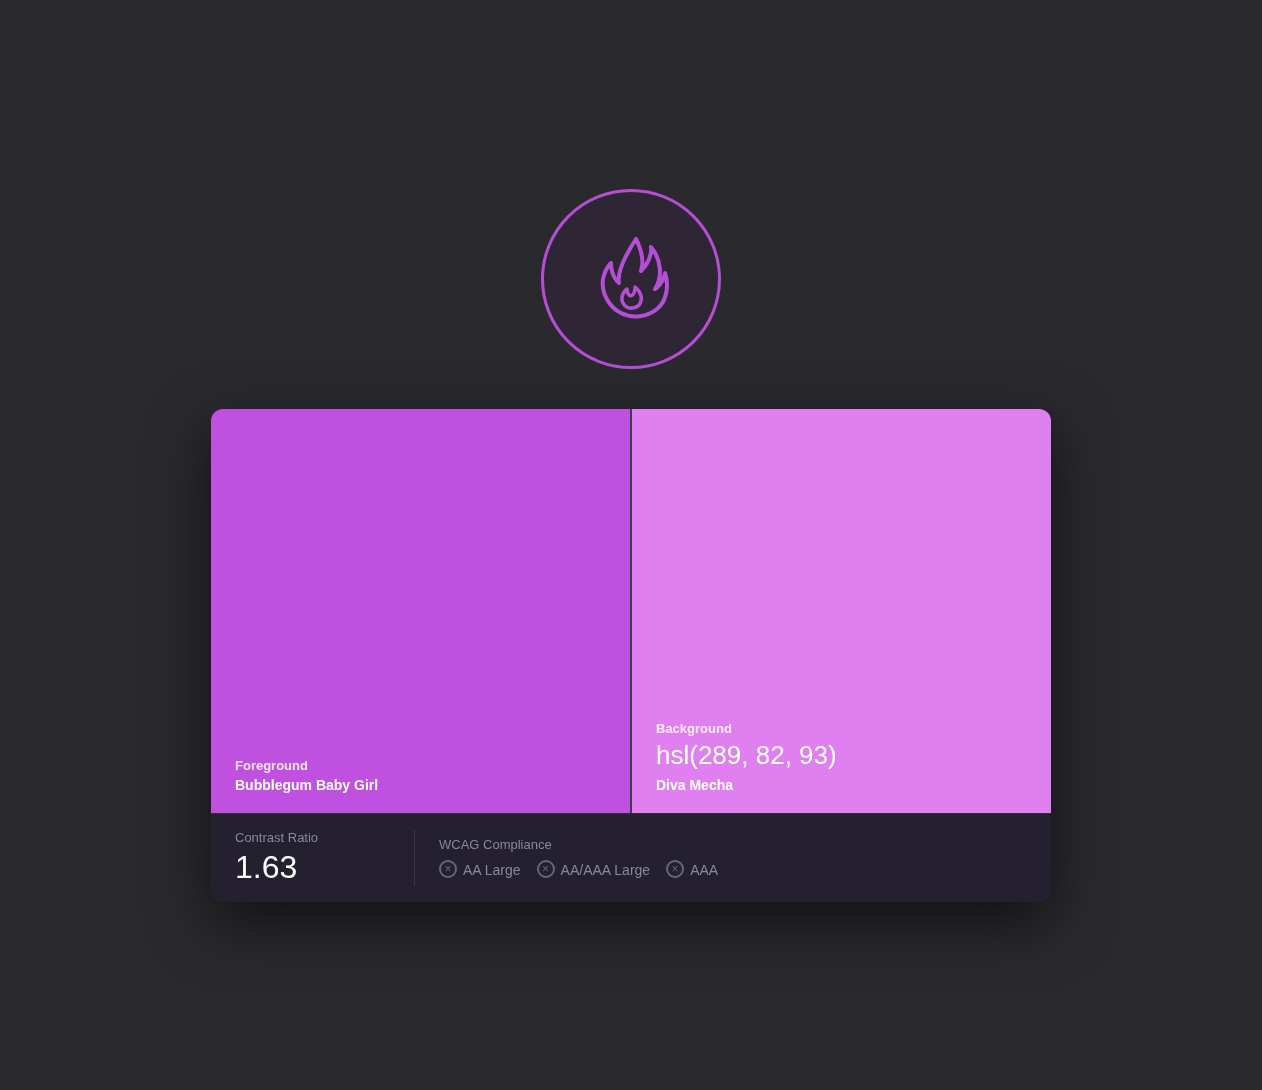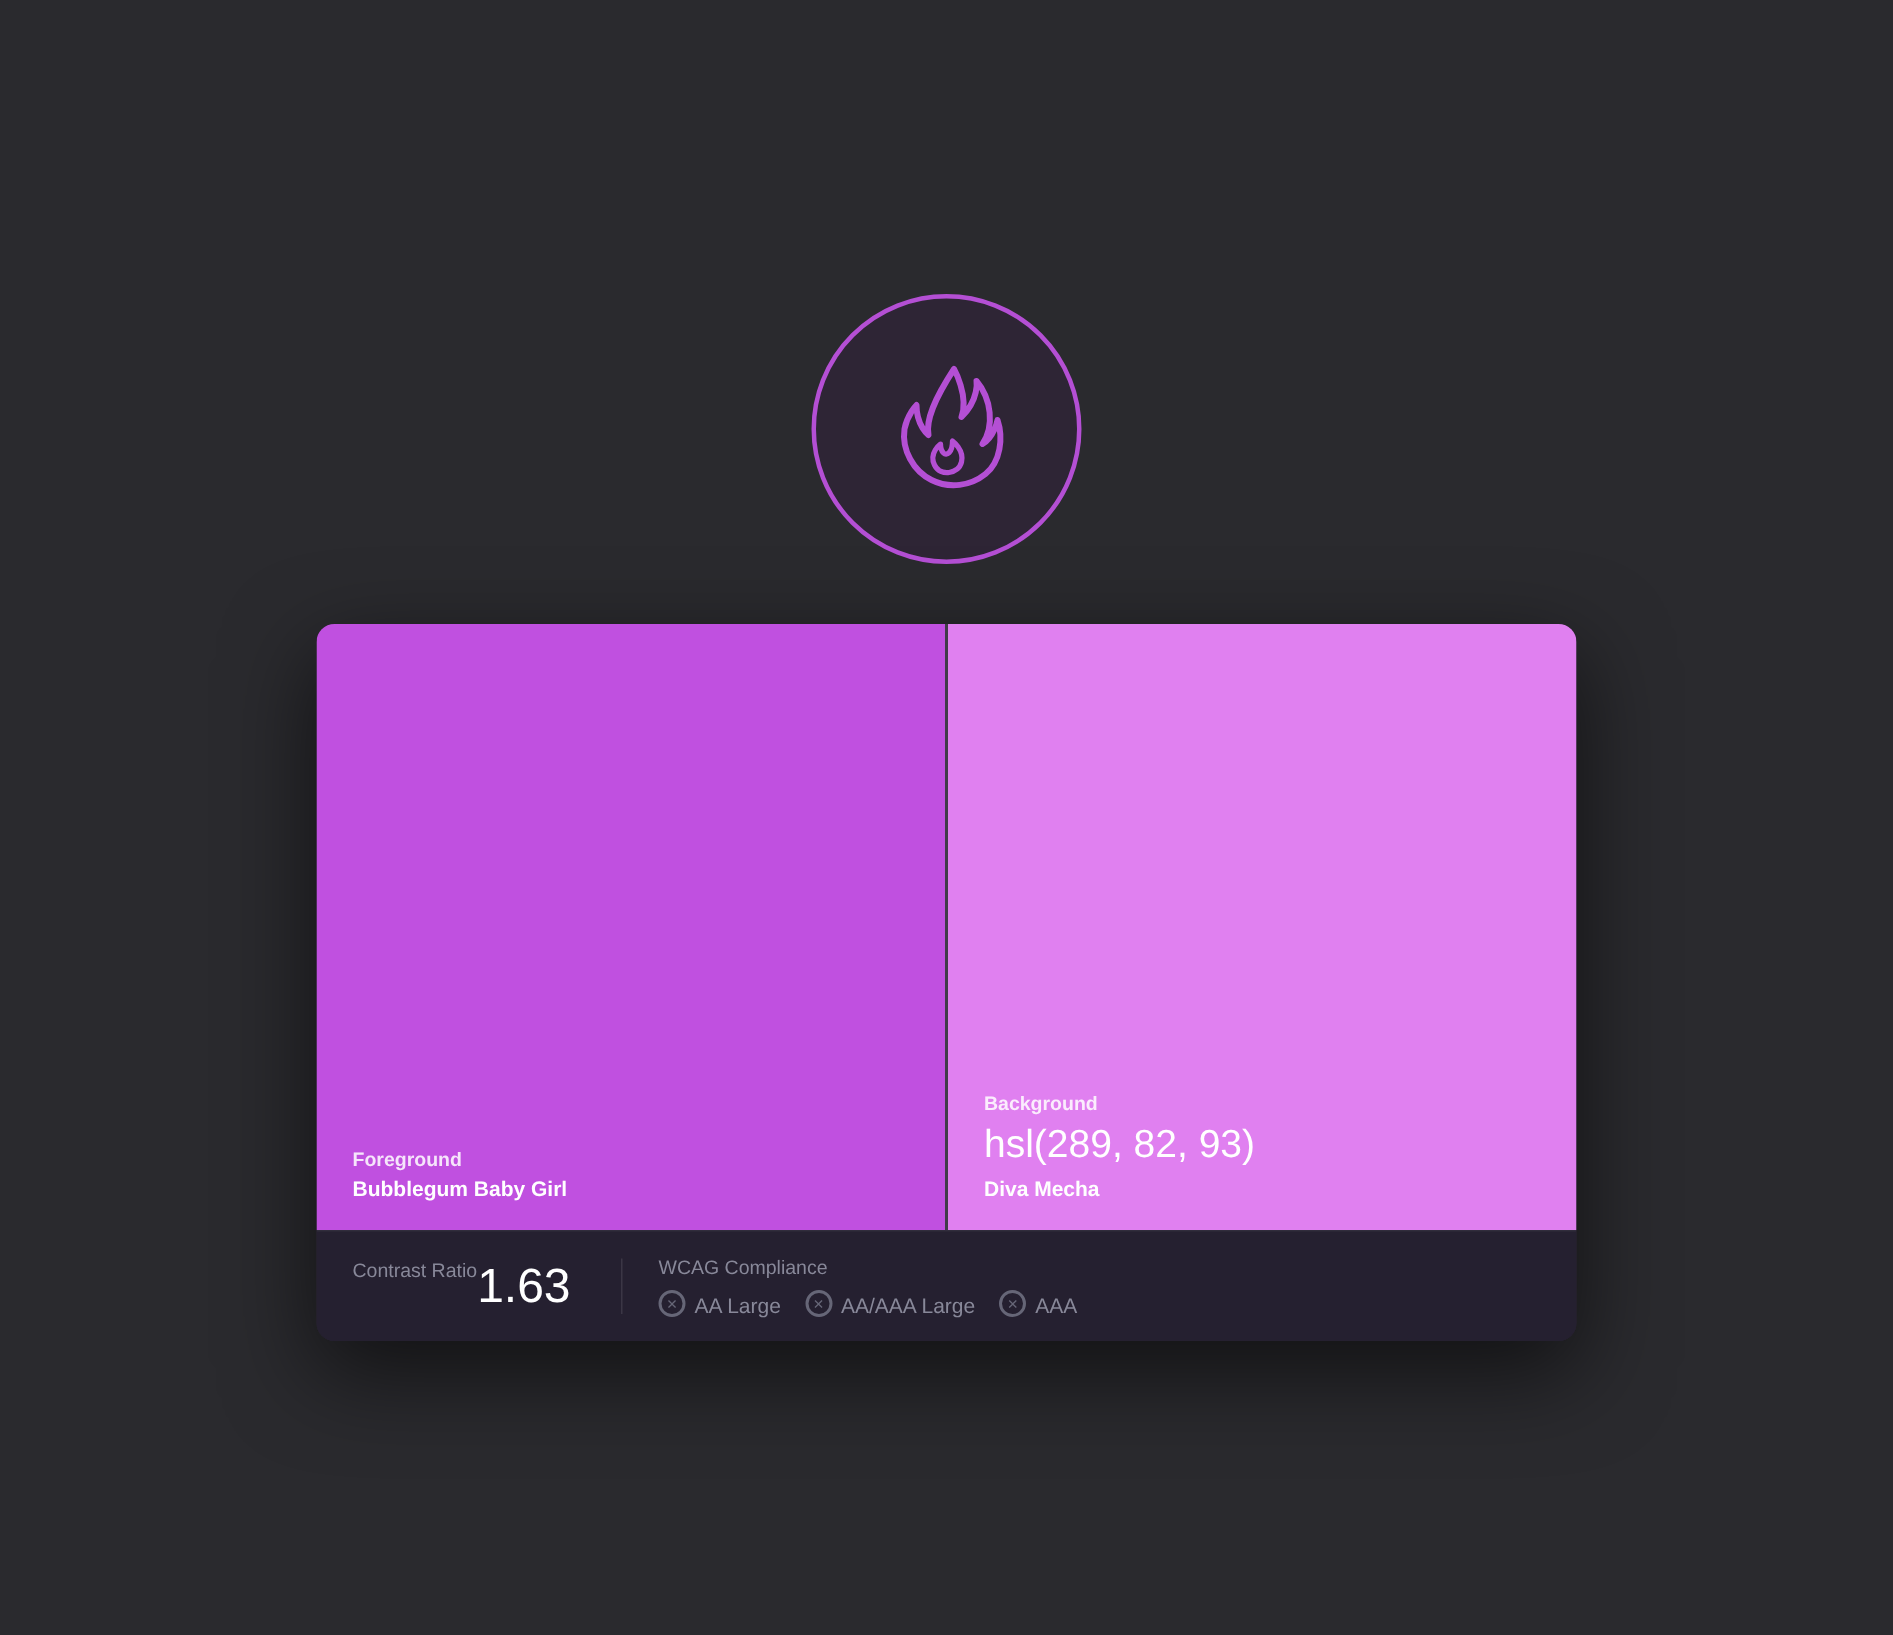--- a/index.html
+++ b/index.html
@@ -163,21 +163,21 @@
       background-color: #252030;
       display: flex;
       align-items: center;
       padding: 16px 24px;
       gap: 0;
       border-top: 1px solid rgba(255,255,255,0.06);
     }
 
     .contrast-section {
       display: flex;
-      flex-direction: row;
+      flex-direction: column;
       min-width: 180px;
       padding-right: 24px;
       border-right: 1px solid rgba(255,255,255,0.1);
     }
 
     .section-label {
       font-size: 13px;
       color: #888899;
       font-weight: 500;
       margin-bottom: 4px;

